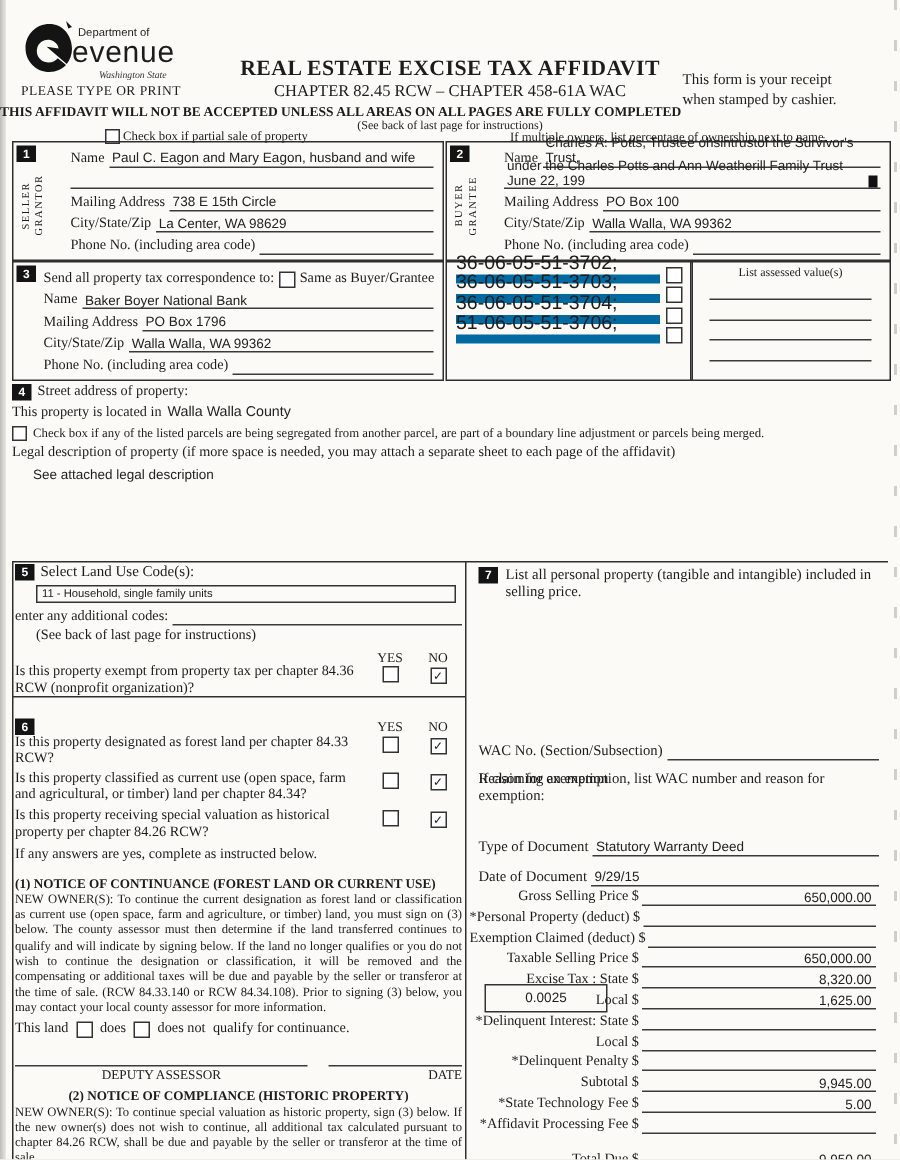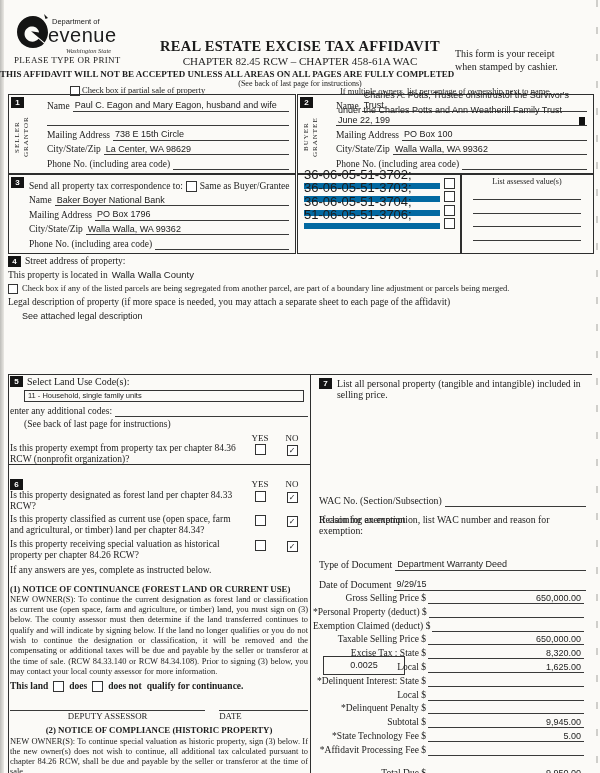--- a/index.html
+++ b/index.html
@@ -323,35 +323,35 @@
         <span class="q">Is this property receiving special valuation as historical property per chapter 84.26 RCW?</span>
         <span class="yncol"><span class="cb"><span></span></span></span>
         <span class="yncol"><span class="cb"><span>✓</span></span></span>
       </div>
       <div style="margin-top:4px;">If any answers are yes, complete as instructed below.</div>
     </div>
 
     <div style="margin-top:8px;">
       <div class="notice-h">(1) NOTICE OF CONTINUANCE (FOREST LAND OR CURRENT USE)</div>
       <div class="notice-b">NEW OWNER(S): To continue the current designation as forest land or classification as current use (open space, farm and agriculture, or timber) land, you must sign on (3) below. The county assessor must then determine if the land transferred continues to qualify and will indicate by signing below. If the land no longer qualifies or you do not wish to continue the designation or classification, it will be removed and the compensating or additional taxes will be due and payable by the seller or transferor at the time of sale. (RCW 84.33.140 or RCW 84.34.108). Prior to signing (3) below, you may contact your local county assessor for more information.</div>
-      <div style="display:flex;align-items:center;gap:5px;margin-top:5px;font-weight:bold;">
+      <div style="display:flex;align-items:center;gap:5px;margin-top:5px;">
         <span>This land</span>
         <span class="cb"><span></span></span>
         <span>does</span>
         <span class="cb"><span></span></span>
         <span>does not</span>
         <span>qualify for continuance.</span>
       </div>
       <div style="display:flex;gap:14px;margin-top:8px;">
         <span class="sigline" style="flex:2.2;"></span>
         <span class="sigline" style="flex:1;"></span>
       </div>
       <div style="display:flex;gap:14px;font-size:8.8px;">
         <span style="flex:2.2;text-align:center;">DEPUTY ASSESSOR</span>
-        <span style="flex:1;text-align:left;font-family:Liberation Serif, serif;">DATE</span>
+        <span style="flex:1;text-align:right;font-family:Liberation Serif, serif;">DATE</span>
       </div>
     </div>
 
     <div style="margin-top:4px;">
       <div class="notice-h center">(2) NOTICE OF COMPLIANCE (HISTORIC PROPERTY)</div>
       <div class="notice-b">NEW OWNER(S): To continue special valuation as historic property, sign (3) below. If the new owner(s) does not wish to continue, all additional tax calculated pursuant to chapter 84.26 RCW, shall be due and payable by the seller or transferor at the time of sale.</div>
 
     </div>
   </div>
 
@@ -368,21 +368,21 @@
       <span class="fill">
           <span class="typed"></span>
         </span>
     </div>
 
     <div class="rpos" style="top:140px;font-size:9.8px;">Reason for exemption</div>
 
     <div class="rpos frow" style="top:182px;">
       <span class="lbl" style="font-size:9.8px;">Type of Document</span>
       <span class="fill">
-          <span class="typed">Department Warranty Deed</span>
+          <span class="typed">Statutory Warranty Deed</span>
         </span>
     </div>
 
     <div class="rpos frow" style="top:202px;">
       <span class="lbl" style="font-size:9.8px;">Date of Document</span>
       <span class="fill">
           <span class="typed">9/29/15</span>
         </span>
     </div>
 

